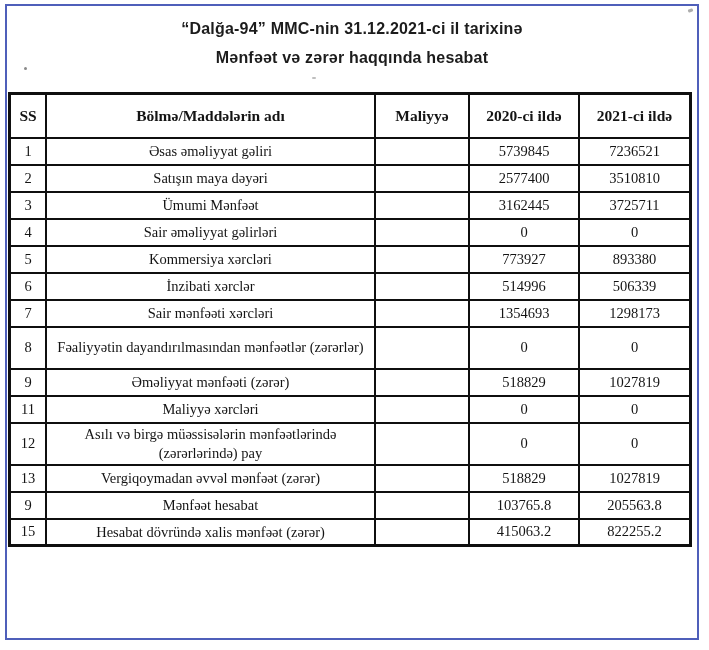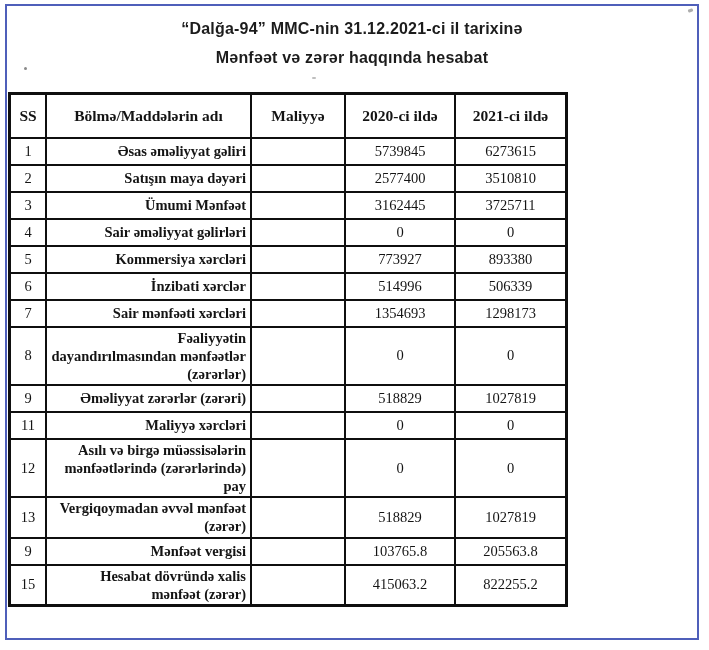--- a/index.html
+++ b/index.html
@@ -36,40 +36,40 @@
     font-weight: bold;
     font-size: 16px;
     line-height: 29px;
     color: #1c1c1c;
     letter-spacing: 0.2px;
   }
   table.report {
     position: absolute;
     left: 1px;
     top: 86px;
-    width: 560px;
+    width: 684px;
     border-collapse: collapse;
     table-layout: fixed;
     border: 3px solid #0f0f0f;
     font-size: 14.5px;
     color: #141414;
   }
   table.report th,
   table.report td {
     border: 2px solid #0f0f0f;
     padding: 1px 4px;
     vertical-align: middle;
     overflow: hidden;
   }
   table.report thead tr { height: 44px; }
   table.report tbody tr { height: 27px; }
   table.report tbody tr.tall { height: 42px; }
   th.col-ss, td.col-ss   { width: 26px;  text-align: center; }
   th.col-name            { text-align: center; }
-  td.col-name            { width: 337px; text-align: right; padding-left: 5px; padding-right: 10px; line-height: 1.25; font-weight: bold; }
+  td.col-name            { width: 337px; text-align: center; padding-left: 5px; padding-right: 10px; line-height: 1.25; }
   th.col-q, td.col-q     { width: 84px;  text-align: center; }
   th.col-y1, td.col-y1   { width: 100px; text-align: center; }
   th.col-y2, td.col-y2   { width: 101px; text-align: center; }
   table.report thead th {
     font-weight: bold;
     font-size: 15.5px;
   }
   .speck {
     position: absolute;
     background: #8a8a8a;
@@ -99,21 +99,21 @@
           <th class="col-y1">2020-ci ildə</th>
           <th class="col-y2">2021-ci ildə</th>
         </tr>
       </thead>
       <tbody>
         <tr>
           <td class="col-ss">1</td>
           <td class="col-name">Əsas əməliyyat gəliri</td>
           <td class="col-q"></td>
           <td class="col-y1">5739845</td>
-          <td class="col-y2">6273615</td>
+          <td class="col-y2">7236521</td>
         </tr>
         <tr>
           <td class="col-ss">2</td>
           <td class="col-name">Satışın maya dəyəri</td>
           <td class="col-q"></td>
           <td class="col-y1">2577400</td>
           <td class="col-y2">3510810</td>
         </tr>
         <tr>
           <td class="col-ss">3</td>
@@ -152,21 +152,21 @@
         </tr>
         <tr class="tall">
           <td class="col-ss">8</td>
           <td class="col-name">Fəaliyyətin dayandırılmasından mənfəətlər (zərərlər)</td>
           <td class="col-q"></td>
           <td class="col-y1">0</td>
           <td class="col-y2">0</td>
         </tr>
         <tr>
           <td class="col-ss">9</td>
-          <td class="col-name">Əməliyyat zərərlər (zərəri)</td>
+          <td class="col-name">Əməliyyat mənfəəti (zərər)</td>
           <td class="col-q"></td>
           <td class="col-y1">518829</td>
           <td class="col-y2">1027819</td>
         </tr>
         <tr>
           <td class="col-ss">11</td>
           <td class="col-name">Maliyyə xərcləri</td>
           <td class="col-q"></td>
           <td class="col-y1">0</td>
           <td class="col-y2">0</td>
@@ -180,21 +180,21 @@
         </tr>
         <tr>
           <td class="col-ss">13</td>
           <td class="col-name">Vergiqoymadan əvvəl mənfəət (zərər)</td>
           <td class="col-q"></td>
           <td class="col-y1">518829</td>
           <td class="col-y2">1027819</td>
         </tr>
         <tr>
           <td class="col-ss">9</td>
-          <td class="col-name">Mənfəət vergisi</td>
+          <td class="col-name">Mənfəət hesabat</td>
           <td class="col-q"></td>
           <td class="col-y1">103765.8</td>
           <td class="col-y2">205563.8</td>
         </tr>
         <tr>
           <td class="col-ss">15</td>
           <td class="col-name">Hesabat dövründə xalis mənfəət (zərər)</td>
           <td class="col-q"></td>
           <td class="col-y1">415063.2</td>
           <td class="col-y2">822255.2</td>

